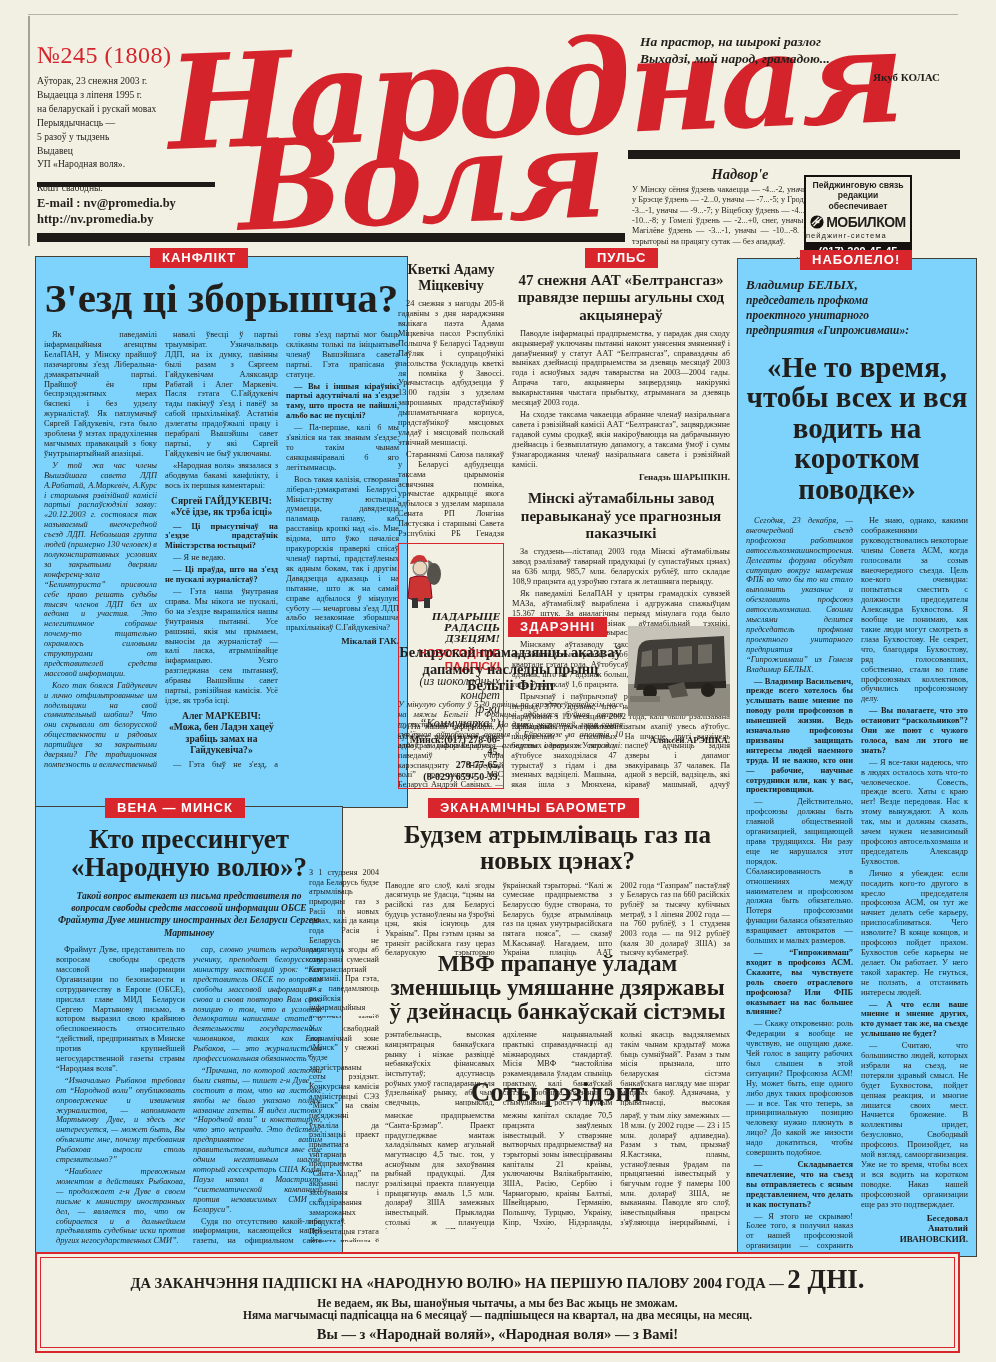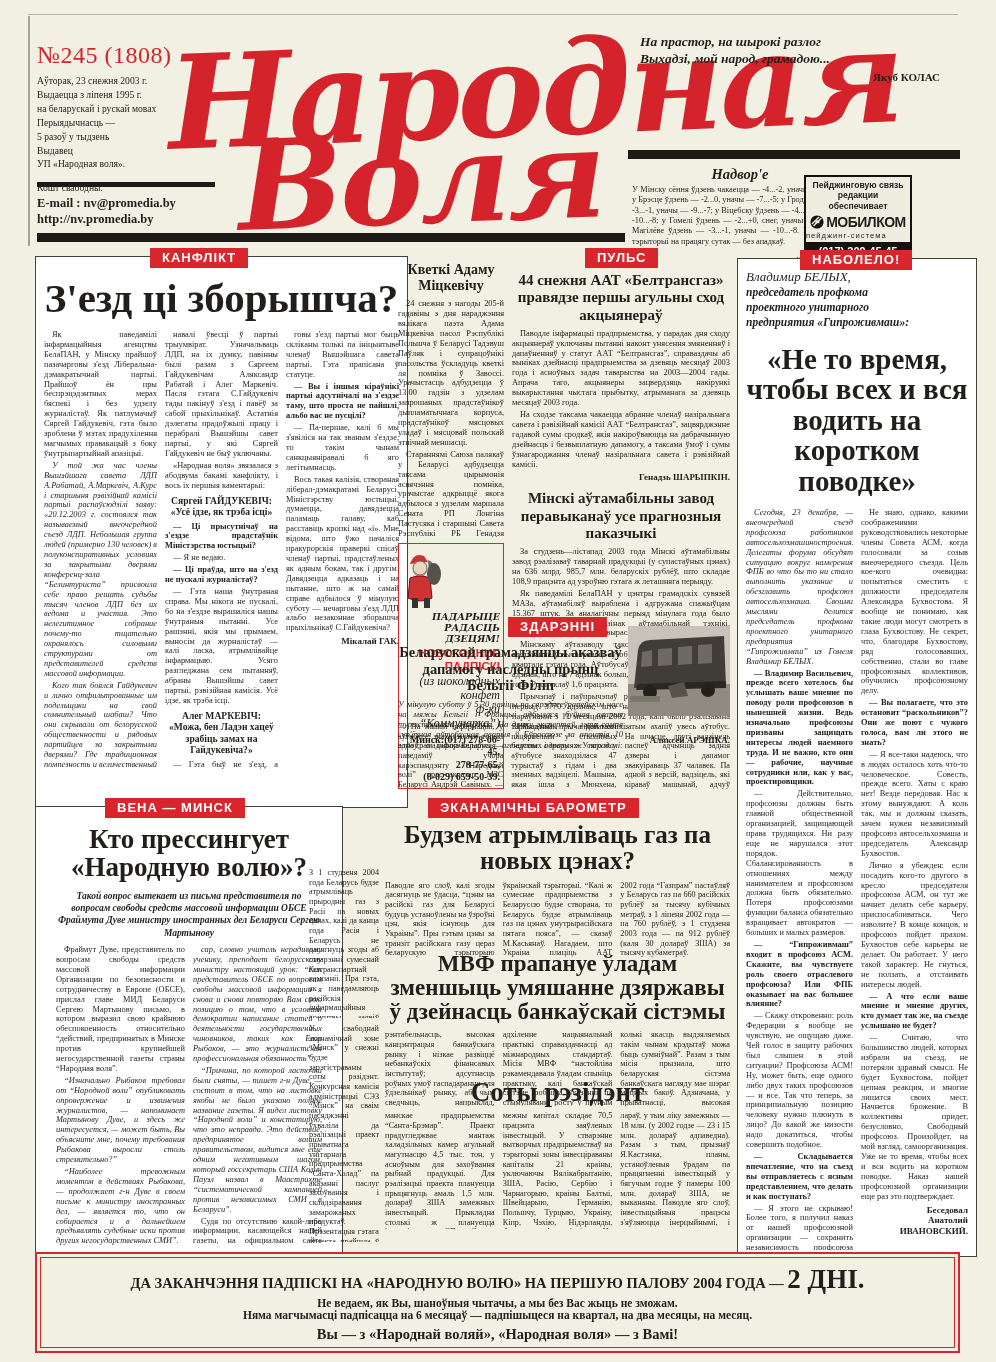--- a/index.html
+++ b/index.html
@@ -5,21 +5,21 @@
   html,body{margin:0;padding:0;background:#8e8a80;}
   .page{position:relative;width:996px;height:1362px;margin:0 auto;background:#f2efe3;
         overflow:hidden;font-family:"Liberation Serif",serif;color:#211e1b;}
   .page::before{content:"";position:absolute;left:28px;top:16px;width:2px;height:230px;background:#5a554d;opacity:.5;}
   .page::after{content:"";position:absolute;left:28px;top:14px;width:930px;height:1px;background:#7a756b;opacity:.5;}
 
   
   .abs{position:absolute;}
   .label{display:inline-block;background:#d8262c;color:#fff;font-family:"Liberation Sans",sans-serif;
          font-weight:700;font-size:13px;letter-spacing:1px;padding:2px 12px 3px;}
-  .box{border:1px solid #45403a;background:#ffffff;}
+  .box{border:1px solid #45403a;background:#7dd3fc;}
   .small{font-size:8.4px;line-height:1.18;text-align:justify;}
   .small p{margin:0 0 2px;text-indent:8px;}
   .pi{font-style:italic;}
   .pb{font-weight:bold;}
   .sub{font-weight:bold;text-align:center;font-size:9.6px;line-height:1.2;margin:4px 0;text-indent:0!important;}
   .byline{text-align:right;font-weight:bold;font-size:9px;margin-top:3px;}
   .cols{display:flex;gap:8px;}
   .col{flex:1;overflow:hidden;}
   .hl{font-weight:bold;text-align:center;line-height:1.05;}
   .midhl{font-weight:bold;text-align:center;font-size:15px;line-height:1.15;margin:4px 0 5px;}
@@ -185,21 +185,21 @@
       <div class="gift-phone" style="clear:both;margin-top:3px;">
         <div>Минск:(017) 278-06-45,</div>
         <div>278-77-65,</div>
         <div>(8-029) 659-50-39.</div>
       </div>
     </div>
   </div>
 
   <div class="abs label" style="left:585px;top:248px;">ПУЛЬС</div>
   <div class="abs" style="left:512px;top:268px;width:218px;">
-    <div class="midhl">44 снежня ААТ «Белтрансгаз» правядзе першы агульны сход акцыянераў</div>
+    <div class="midhl">47 снежня ААТ «Белтрансгаз» правядзе першы агульны сход акцыянераў</div>
     <div class="small">
       <p>Паводле інфармацыі прадпрыемства, у парадак дня сходу акцыянераў уключаны пытанні наконт унясення змяненняў і дапаўненняў у статут ААТ “Белтрансгаз”, справаздачы аб выніках дзейнасці прадпрыемства за дзевяць месяцаў 2003 года і асноўных задач таварыства на 2003—2004 гады. Апрача таго, акцыянеры зацвердзяць накірункі выкарыстання чыстага прыбытку, атрыманага за дзевяць месяцаў 2003 года.</p>
       <p>На сходзе таксама чакаецца абранне членаў назіральнага савета і рэвізійнай камісіі ААТ “Белтрансгаз”, зацвярджэнне гадавой сумы сродкаў, якія накіроўваюцца на дабрачынную дзейнасць і безвыплатную дапамогу, а таксама ўмоў і сумы ўзнагароджання членаў назіральнага савета і рэвізійнай камісіі.</p>
     </div>
     <div class="byline">Генадзь ШАРЫПКІН.</div>
 
     <div class="midhl" style="margin-top:8px;">Мінскі аўтамабільны завод перавыканаў усе прагнозныя паказчыкі</div>
     <div class="small">
       <p>За студзень—лістапад 2003 года Мінскі аўтамабільны завод рэалізаваў таварнай прадукцыі (у супастаўных цэнах) на 636 млрд. 985,7 млн. беларускіх рублёў, што складае 108,9 працэнта ад узроўню гэтага ж леташняга перыяду.</p>
       <p>Як паведамілі БелаПАН у цэнтры грамадскіх сувязей МАЗа, аўтамабіляў выраблена і адгружана спажыўцам 15.367 штук. За аналагічны перыяд мінулага года было выраблена 14.184 адзінак аўтамабільнай тэхнікі. Вытворчасць аўтамабіляў вырасла на 8,3 працэнта.</p>
@@ -228,21 +228,21 @@
   <div class="abs cols small" style="left:398px;top:722px;width:332px;height:68px;font-size:8.2px;">
     <div class="col">— Па нашай інфармацыі, у аўтобусе знаходзілася толькі адна грамадзянка Беларусі, — паведаміў учора карэспандэнту “Народнай волі” прэс-сакратар МЗС Беларусі Андрэй Савіных. — Яна зусім не пацярпела, і ёй былі аказаны медыцынская і псіхалагічная дапамога. Дарэчы, паводле паведамленняў бельгійскіх улад, на месцы катастрофы пабываў і наследны прынц Бельгіі Філіп. Члены каралеўскай сям'і заўсёды ўдзельнічаюць у аказанні псіхалагічнай і ма-</div>
     <div class="col">тэрыяльнай дапамогі пацярпелым у стыхійных бедствах і аварыях. Усяго ж у аўтобусе знаходзілася 47 турыстаў з гідам і два зменных вадзіцелі. Машына, якая ішла з Мюнхена, урэзалася ў бетонную агароджу і загарэлася ля КПП на мяжы ў раёне горада Анс. Па сведчанні відавочцаў, аўтобус матляла з боку ў бок. Затым ён нейкі час цёрся кузавам аб бетонную агароджу, у выніку чаго ўспыхнуў пажар, які</div>
     <div class="col">
       <span>затым ахапіў увесь аўтобус. На шчасце, другі вадзіцель паспеў адчыніць заднія дзверы і дапамог эвакуіраваць 37 чалавек. Па адной з версій, вадзіцель, які кіраваў машынай, адчуў сардэчны прыступ і страціў кіраванне. Падчас аварыі загінулі 12 чалавек.</span>
       
     </div>
   </div>
 
   <div class="abs box" style="left:737px;top:258px;width:222px;height:985px;padding:6px 8px;">
-    <div style="font-weight:normal;font-style:italic;font-size:13px;margin-top:4px;">Владимир БЕЛЫХ,</div>
+    <div style="font-weight:bold;font-style:italic;font-size:13px;margin-top:12px;">Владимир БЕЛЫХ,</div>
     <div style="font-style:italic;font-weight:bold;font-size:11.5px;line-height:1.3;">
       <div>председатель профкома</div>
       <div>проектного унитарного</div>
       <div>предприятия «Гипроживмаш»:</div>
     </div>
     <div class="hl" style="font-size:29px;margin:14px 0 12px;">«Не то время, чтобы всех и вся водить на коротком поводке»</div>
     <div class="cols small" style="height:742px;">
       <div class="col">
         <p class="pi">Сегодня, 23 декабря, — внеочередной съезд профсоюза работников автосельхозмашиностроения. Делегаты форума обсудят ситуацию вокруг намерения ФПБ во что бы то ни стало выполнить указание и обезглавить профсоюз автосельхозмаша. Своими мыслями делится председатель профкома проектного унитарного предприятия “Гипроживмаш” из Гомеля Владимир БЕЛЫХ.</p>
         <p class="pb">— Владимир Васильевич, прежде всего хотелось бы услышать ваше мнение по поводу роли профсоюзов в нынешней жизни. Ведь изначально профсоюзы призваны защищать интересы людей наемного труда. И не важно, кто они — рабочие, научные сотрудники или, как у вас, проектировщики.</p>

